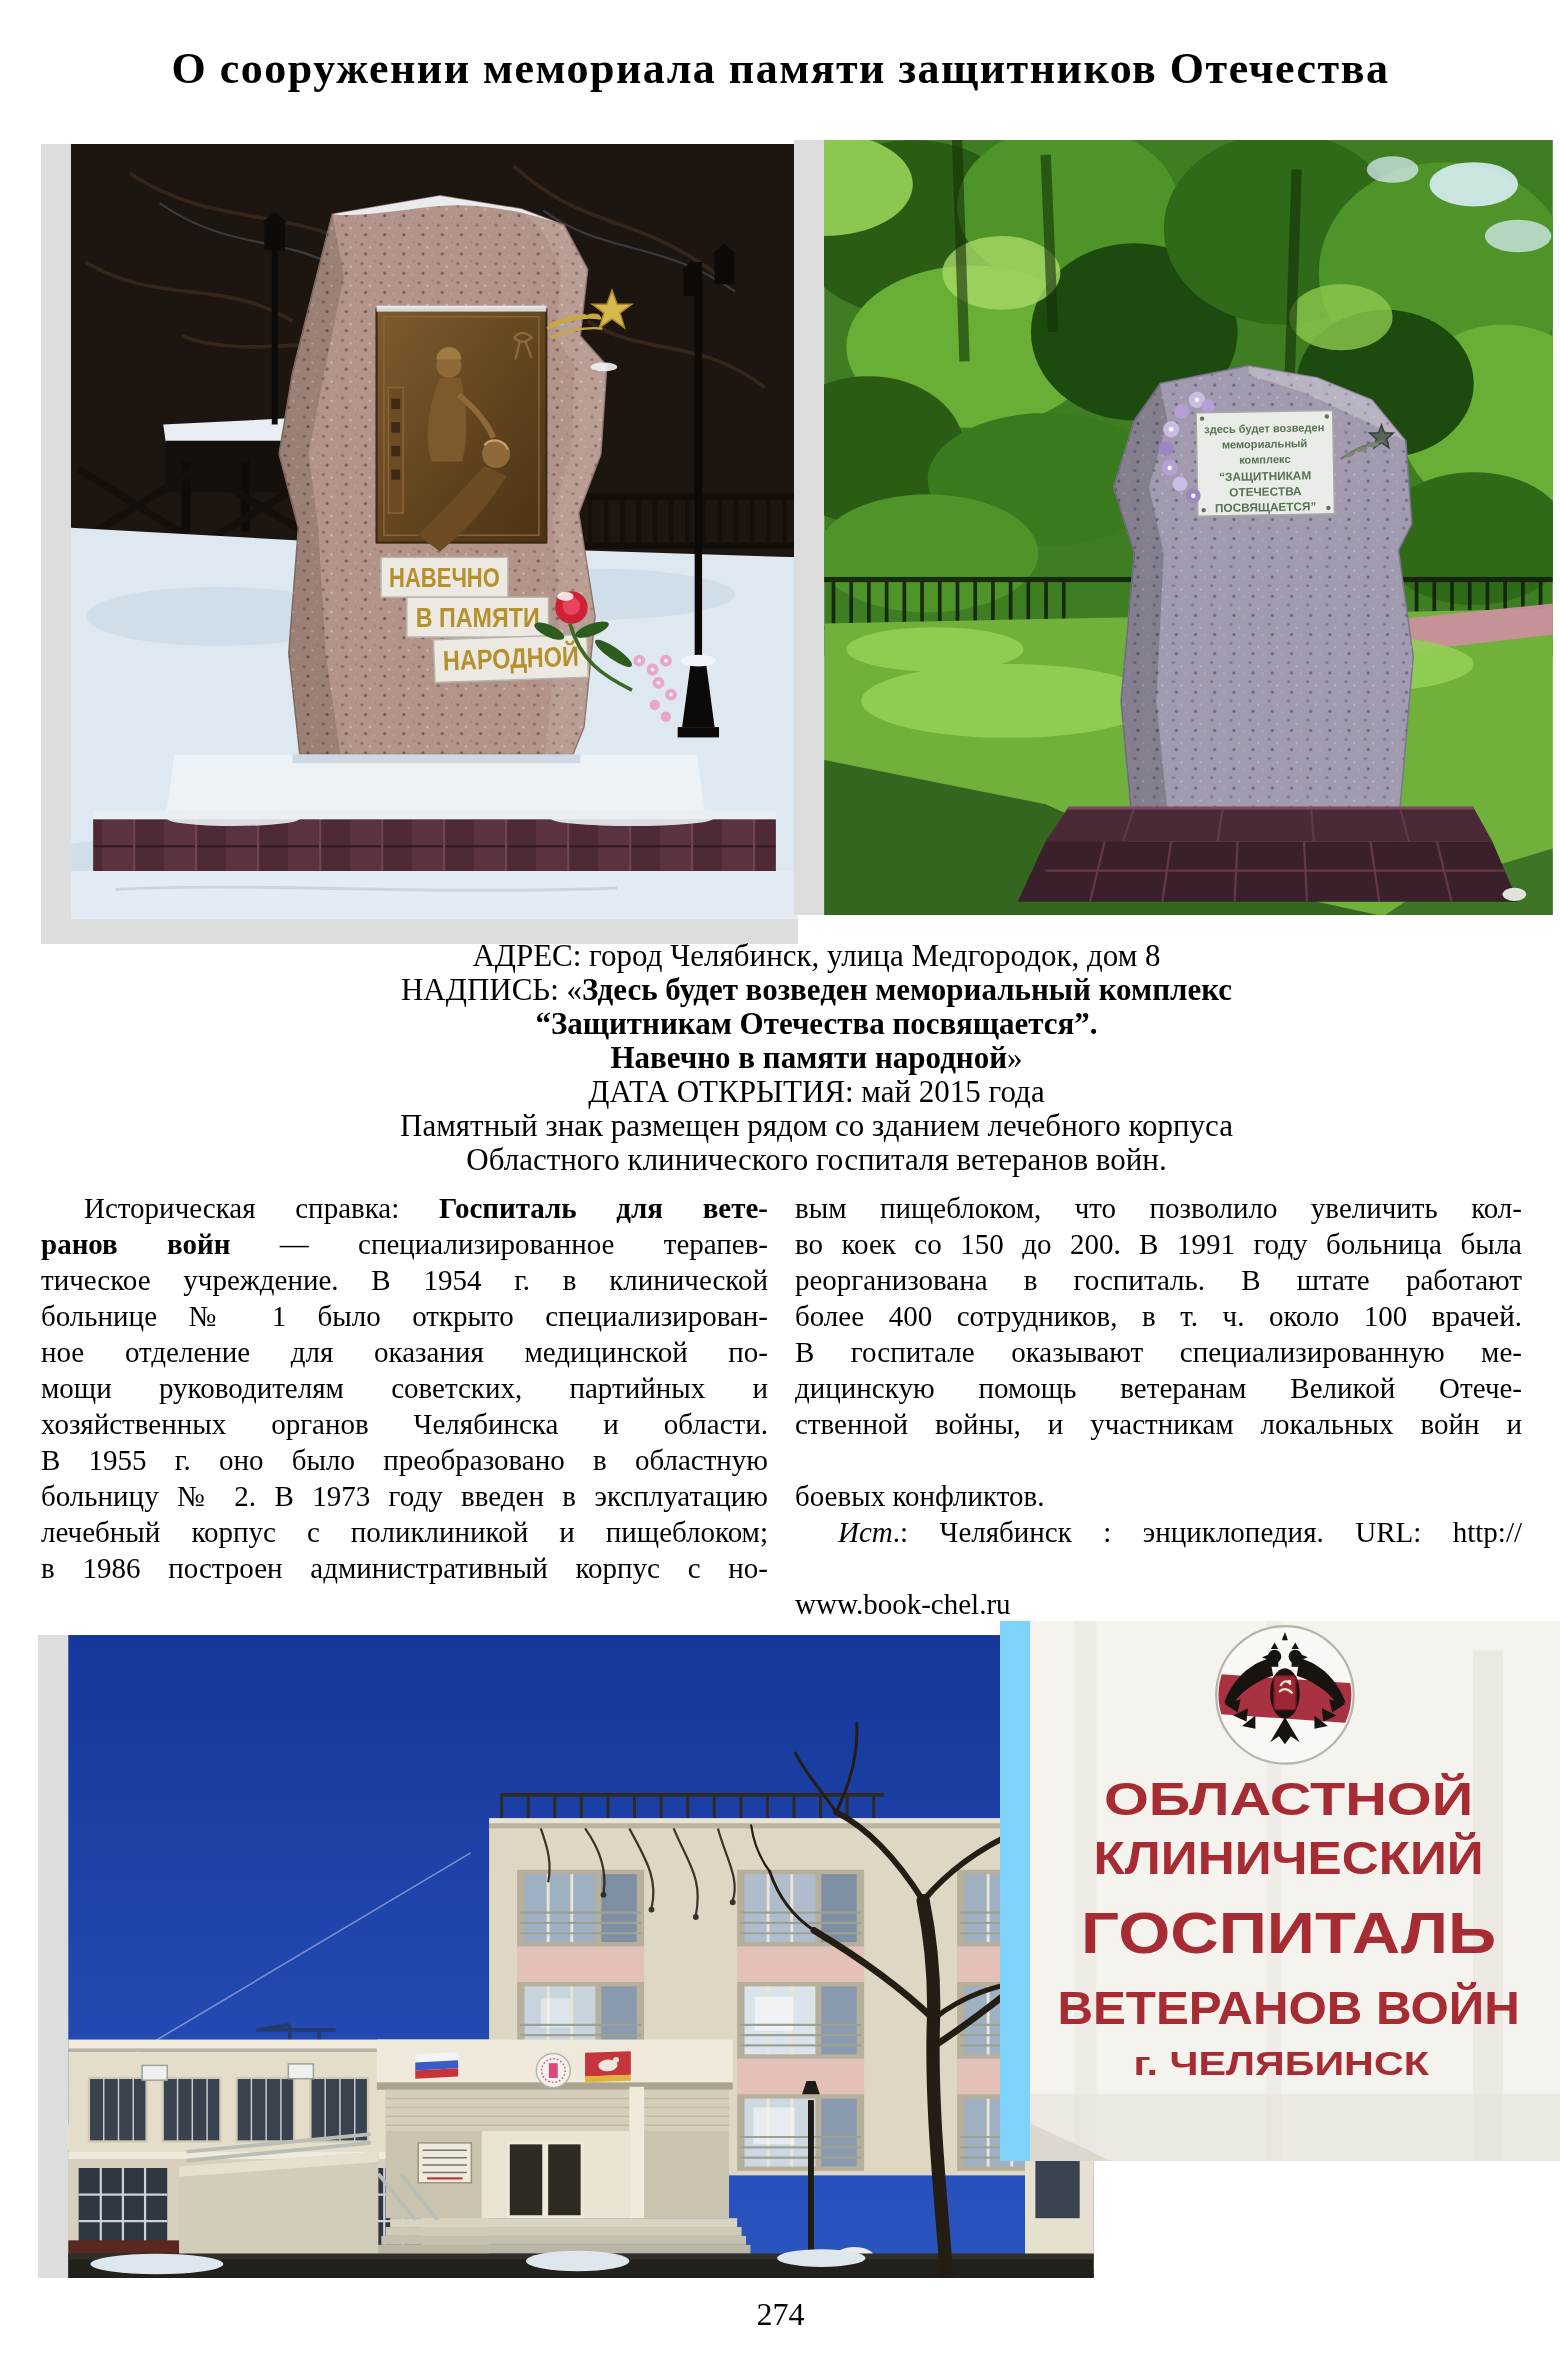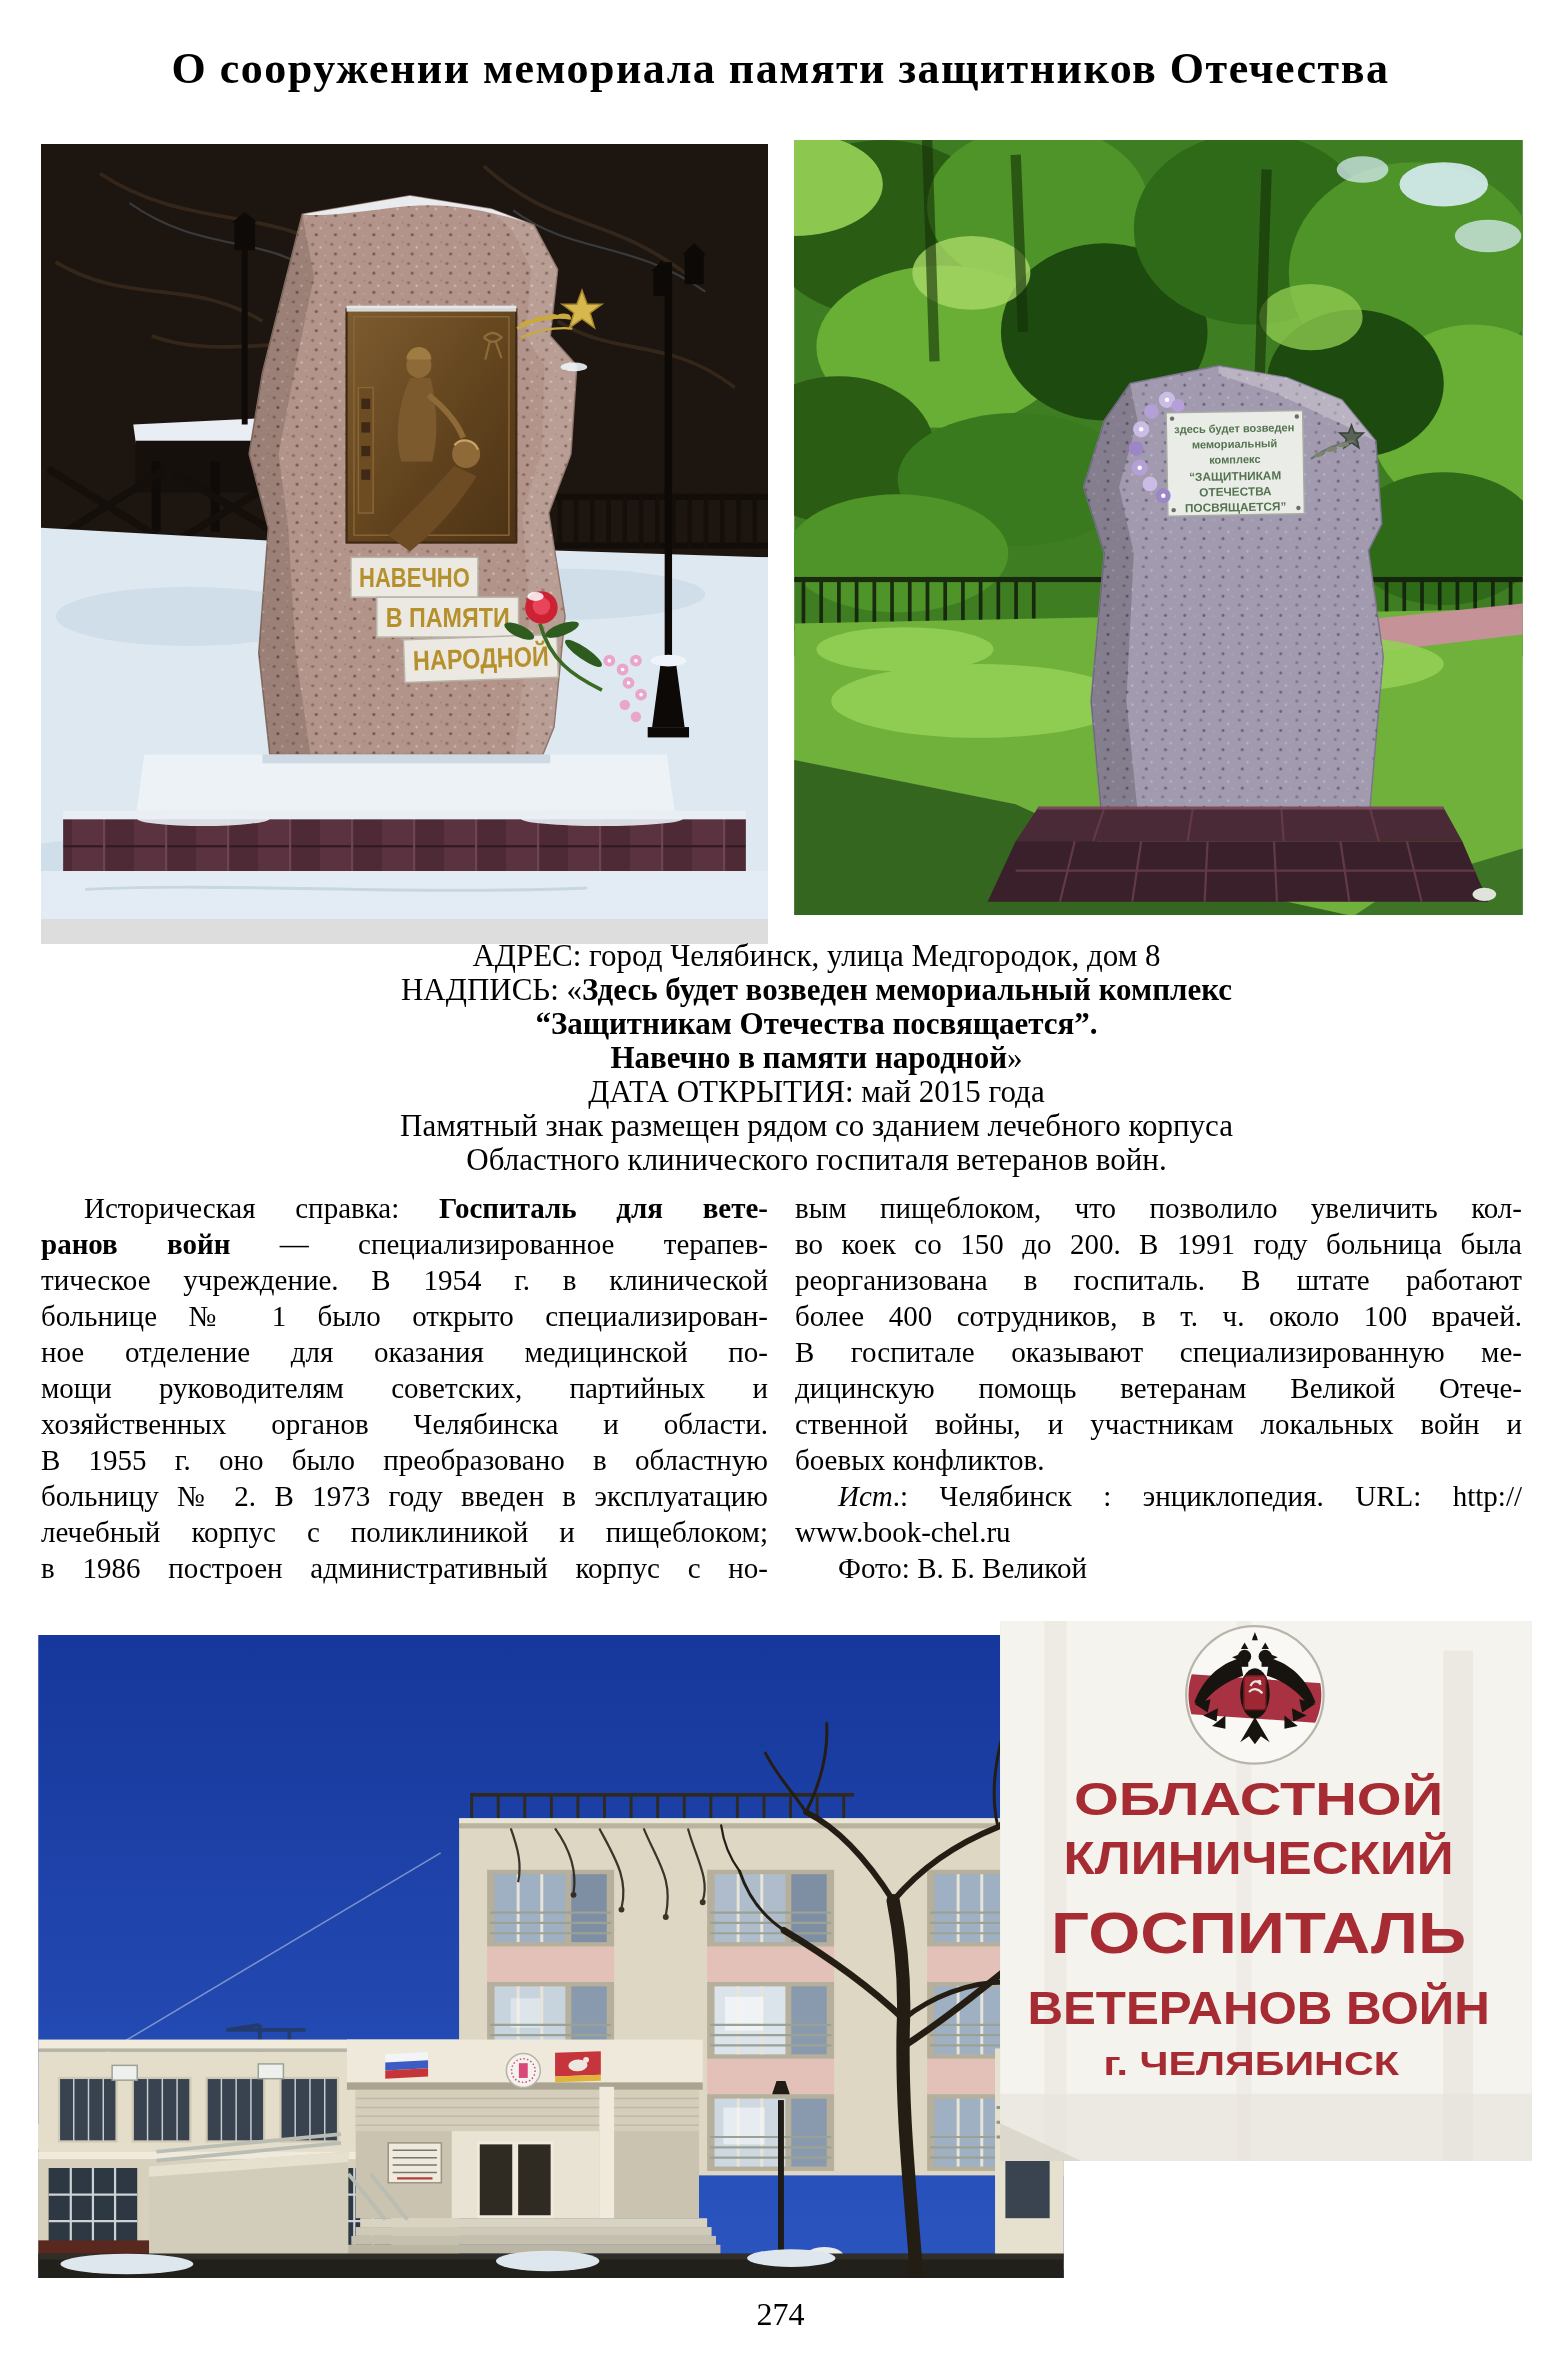--- a/index.html
+++ b/index.html
@@ -1,31 +1,31 @@
 <!DOCTYPE html>
 <html style="font-size:11.8px"><head>
 <meta charset="utf-8">
 <style>
   html,body{margin:0;padding:0;background:#ffffff;}
   #page{position:relative;width:1561px;height:2366px;background:#ffffff;
         font-family:"Liberation Serif",serif;color:#000;overflow:hidden;}
   .center{position:absolute;left:0;width:100%;text-align:center;}
   #eyebrow{top:17.7px;font-size:27px;}
   #title{top:43px;font-size:44px;font-weight:bold;letter-spacing:1.5px;}
-  .photo{position:absolute;overflow:hidden;background:#ddd;}
+  .photo{position:absolute;overflow:hidden;background:#ddd;padding-left:30px;}
   #photo-winter{left:41px;top:144px;width:727px;height:800px;}
   #photo-summer{left:794px;top:140px;width:729px;height:775px;}
   #photo-building{left:38px;top:1635px;width:1026px;height:643px;z-index:1;}
   #photo-sign{left:1000px;top:1621px;width:532px;height:540px;z-index:2;background:#7dd3fc;}
   #address{position:absolute;left:0;top:939px;width:1561px;font-size:31px;line-height:34px;text-align:center;padding-left:36px;}
   .bodycol{position:absolute;top:1190px;width:727px;font-size:29px;line-height:36px;}
   #col-left{left:41px;}
   #col-right{left:795px;}
   .bodycol .tline{text-align:justify;text-align-last:justify;height:36px;overflow:hidden;}
-  .bodycol .tline.end{text-align-last:left;}
+  .bodycol .tline.end{text-align-last:left;margin-top:36px;}
   .bold{font-weight:bold;margin-top:28px;}
   .ital{font-style:italic;}
   #pageno{top:2296px;font-size:32px;}
   svg{display:block;}
   svg text{font-family:"Liberation Sans",sans-serif;}
 </style>
 </head>
 <body>
 
 <div id="page">

